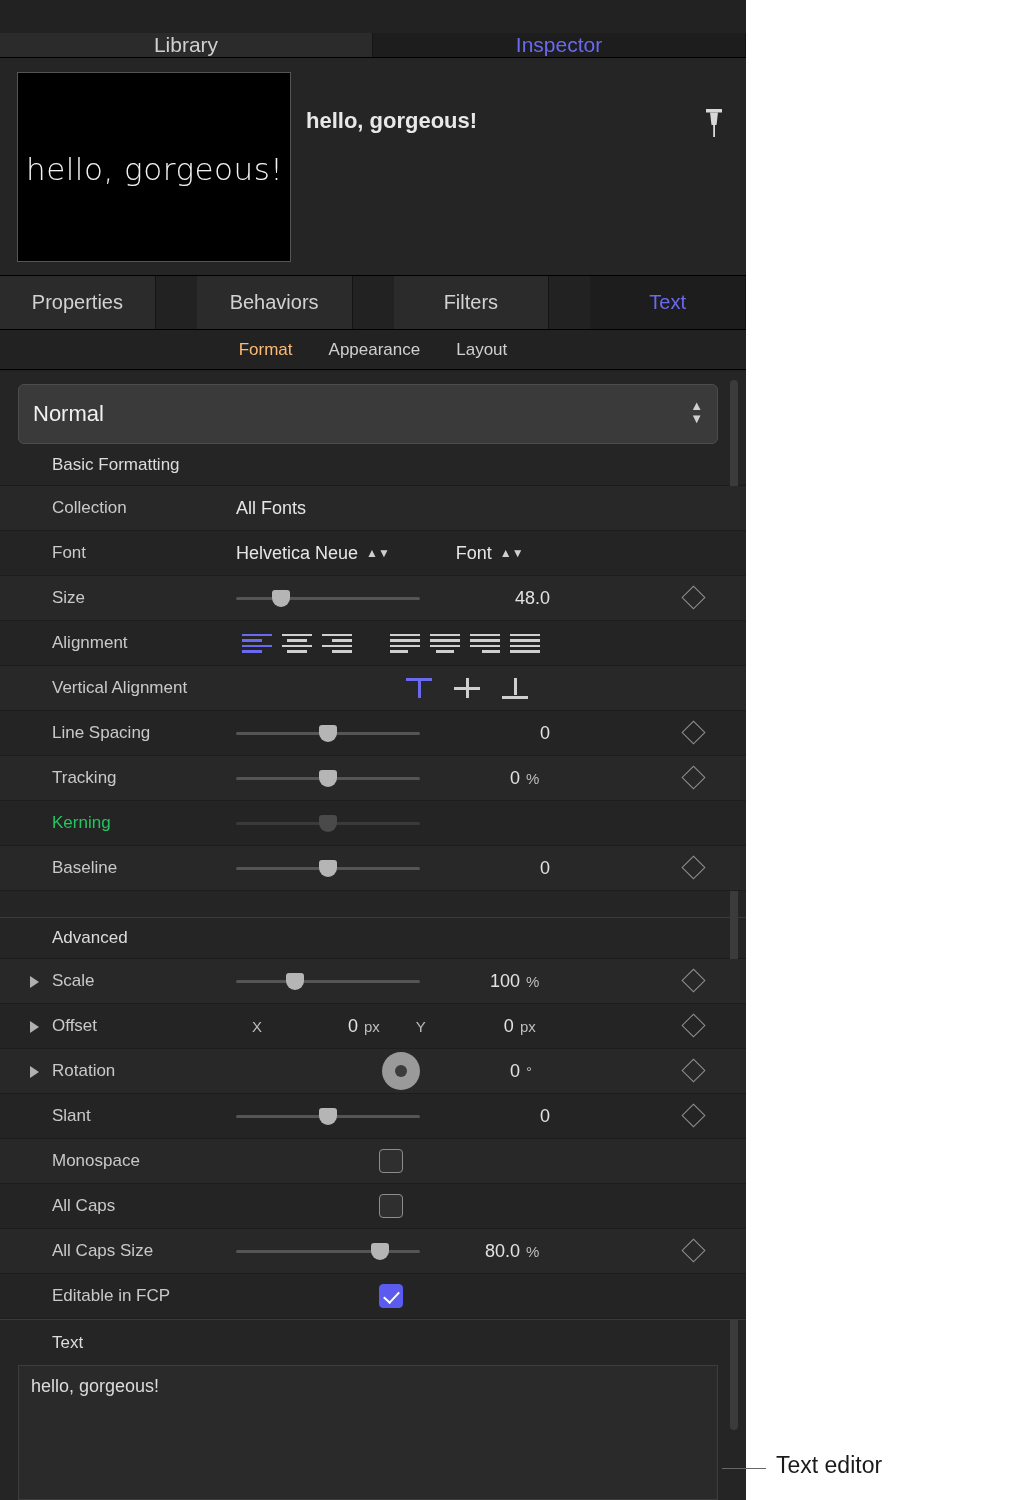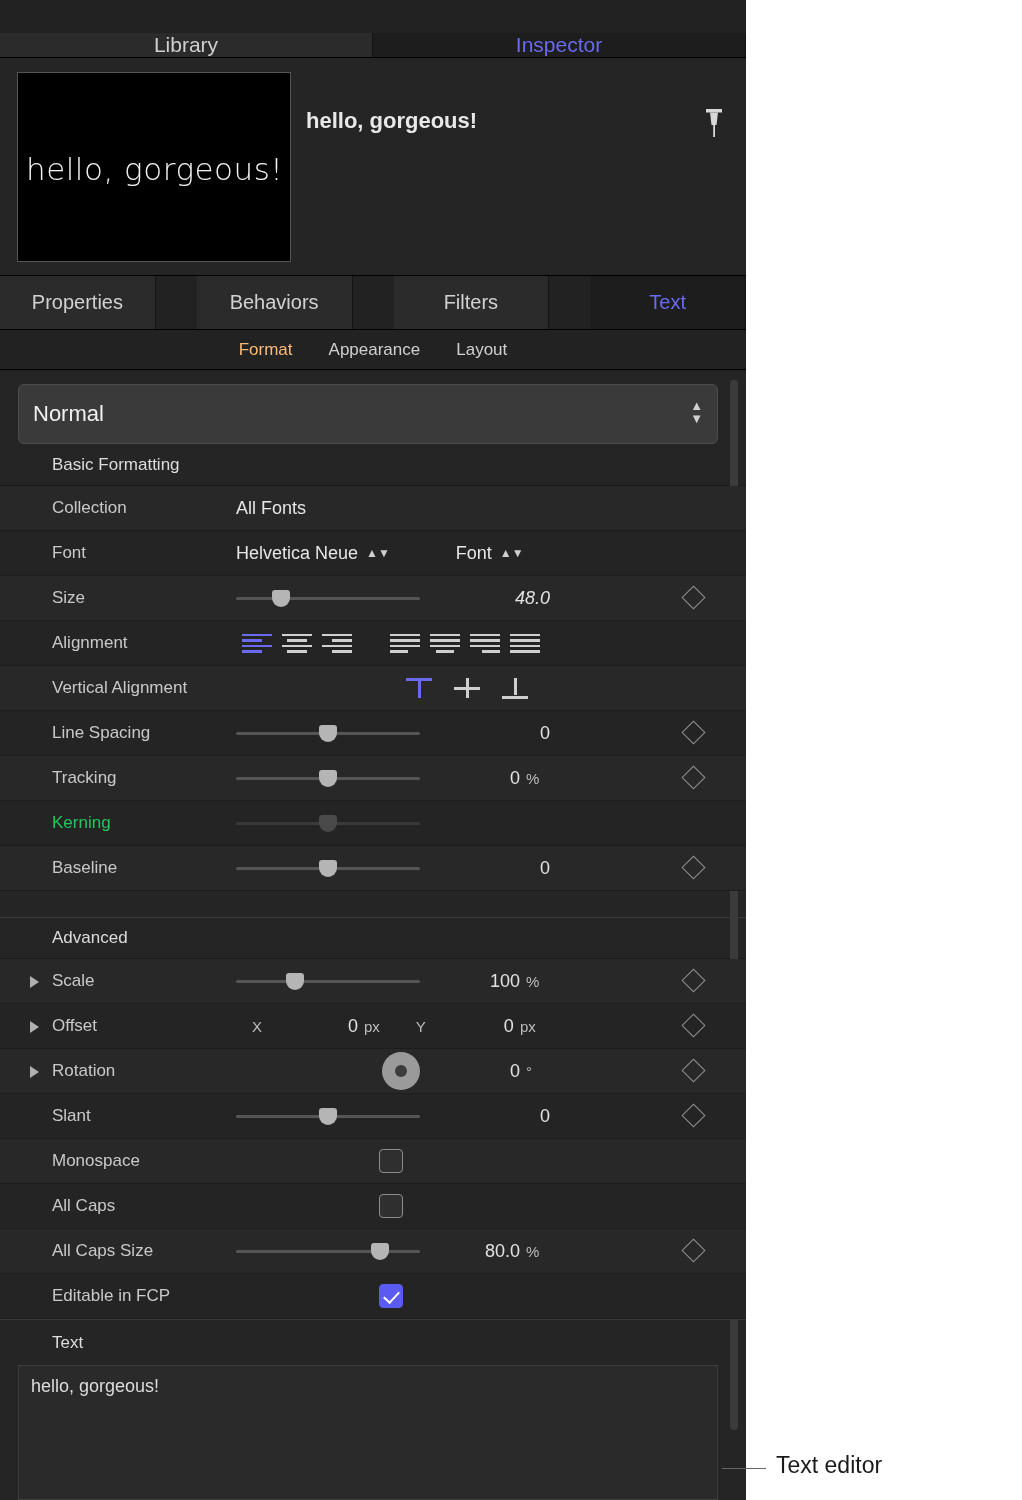--- a/index.html
+++ b/index.html
@@ -251,21 +251,21 @@
           <span class="chev">▲▼</span>
         </div>
       </div>
 
       <div class="row">
         <div class="label">Size</div>
         <div class="slider">
           <div class="track"></div>
           <div class="knob" style="left:36px;"></div>
         </div>
-        <div class="numval" style="width:130px;font-style:italic;">48.0</div>
+        <div class="numval" style="width:130px;">48.0</div>
         <div class="diamond"></div>
       </div>
 
       <div class="row alt">
         <div class="label">Alignment</div>
         <div class="alignbar">
           <div class="algicon sel">
               <i style="width:30px"></i>
               <i style="width:20px"></i>
               <i style="width:30px"></i>

